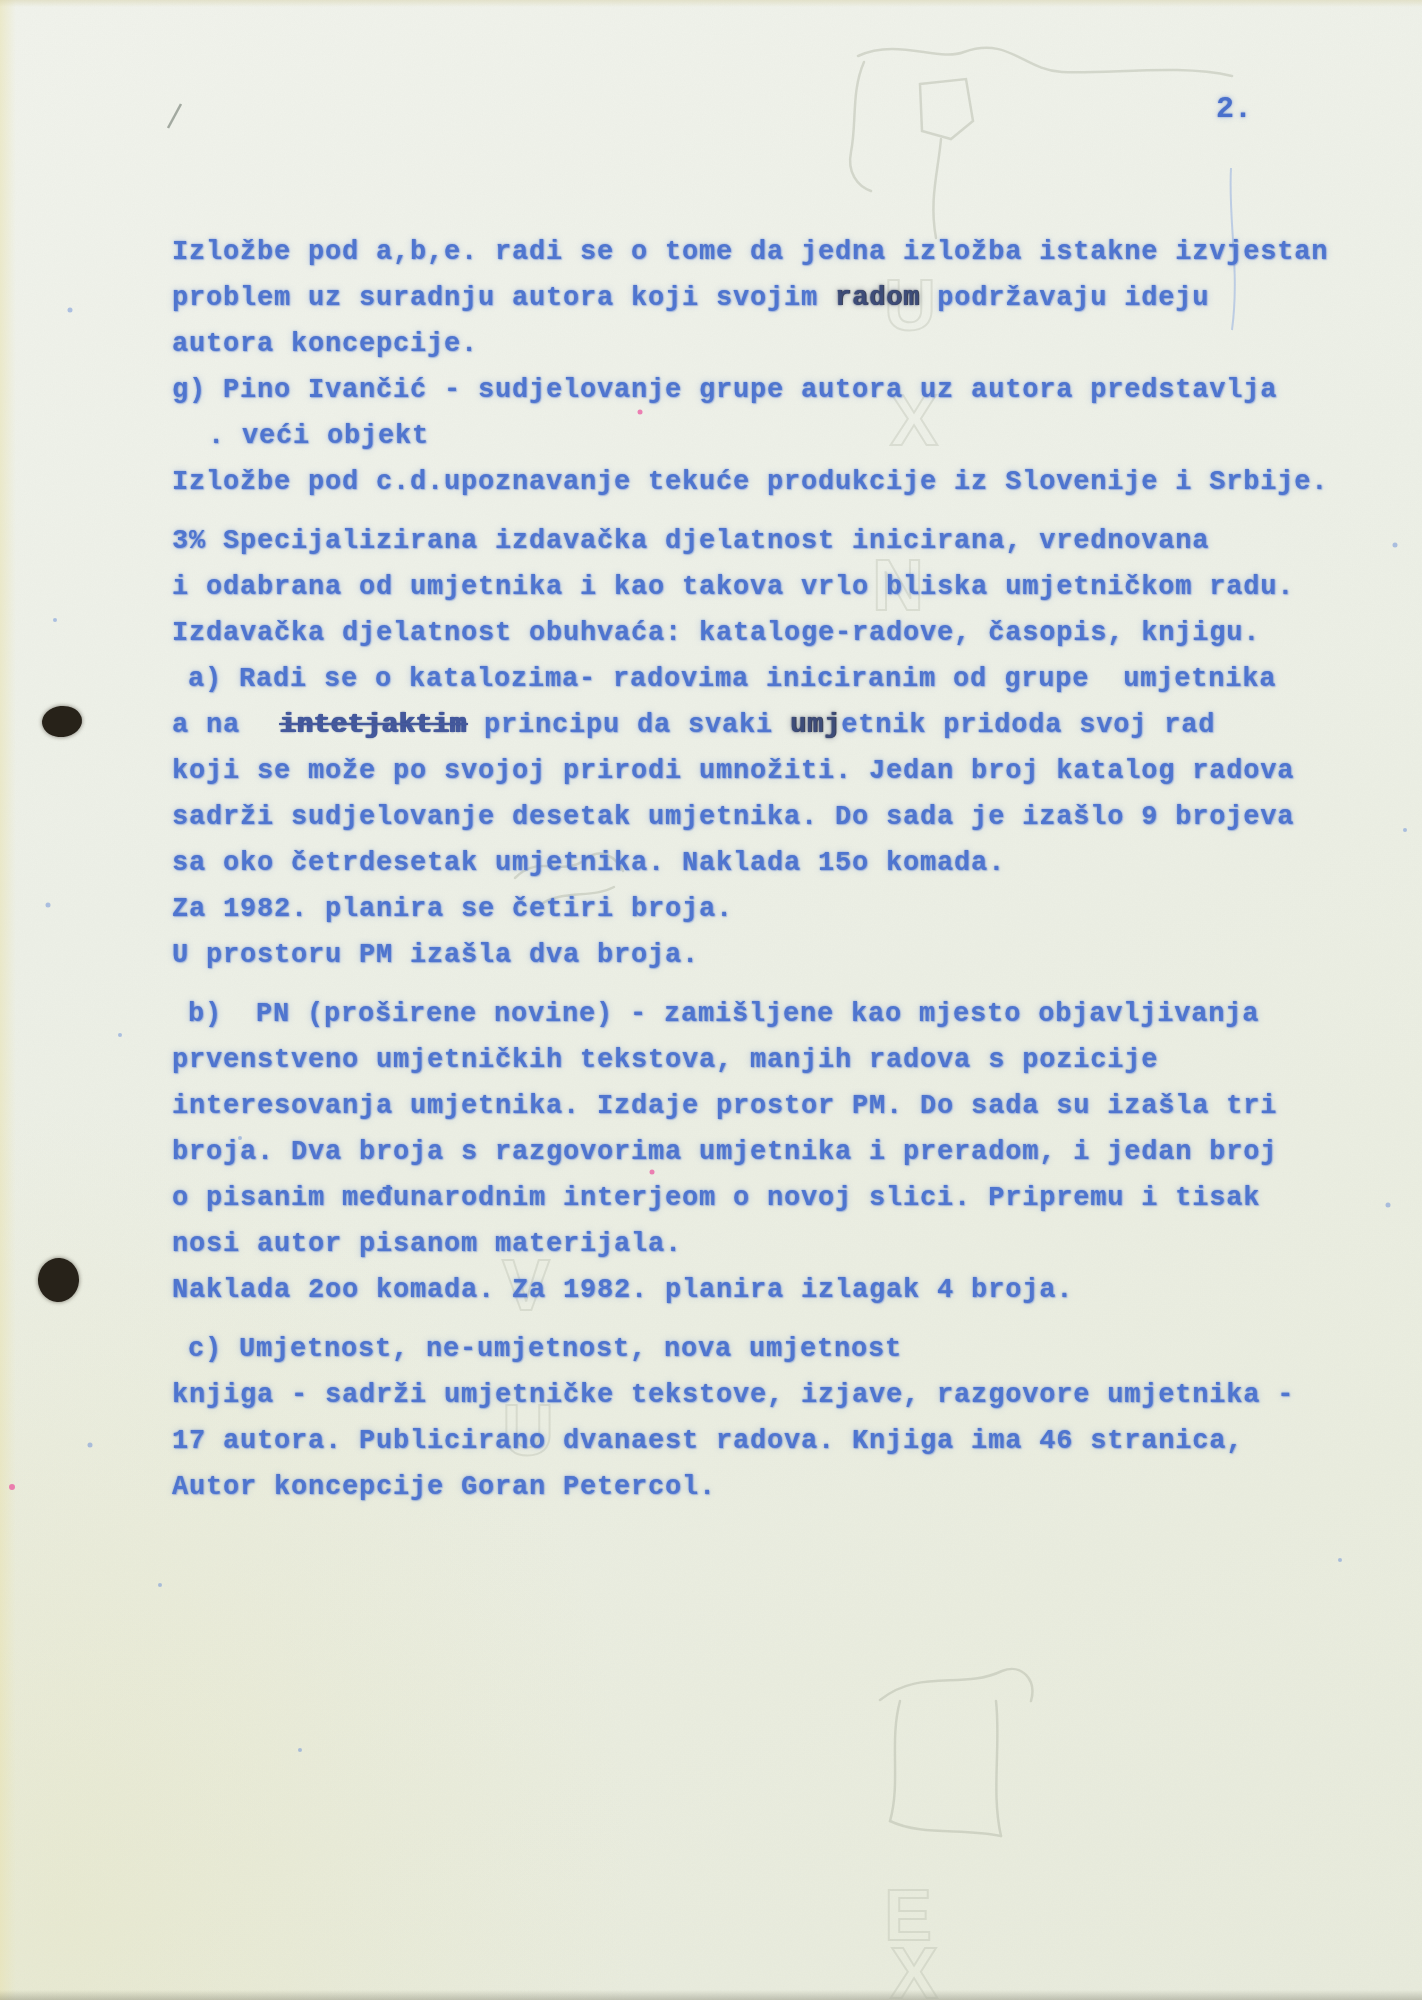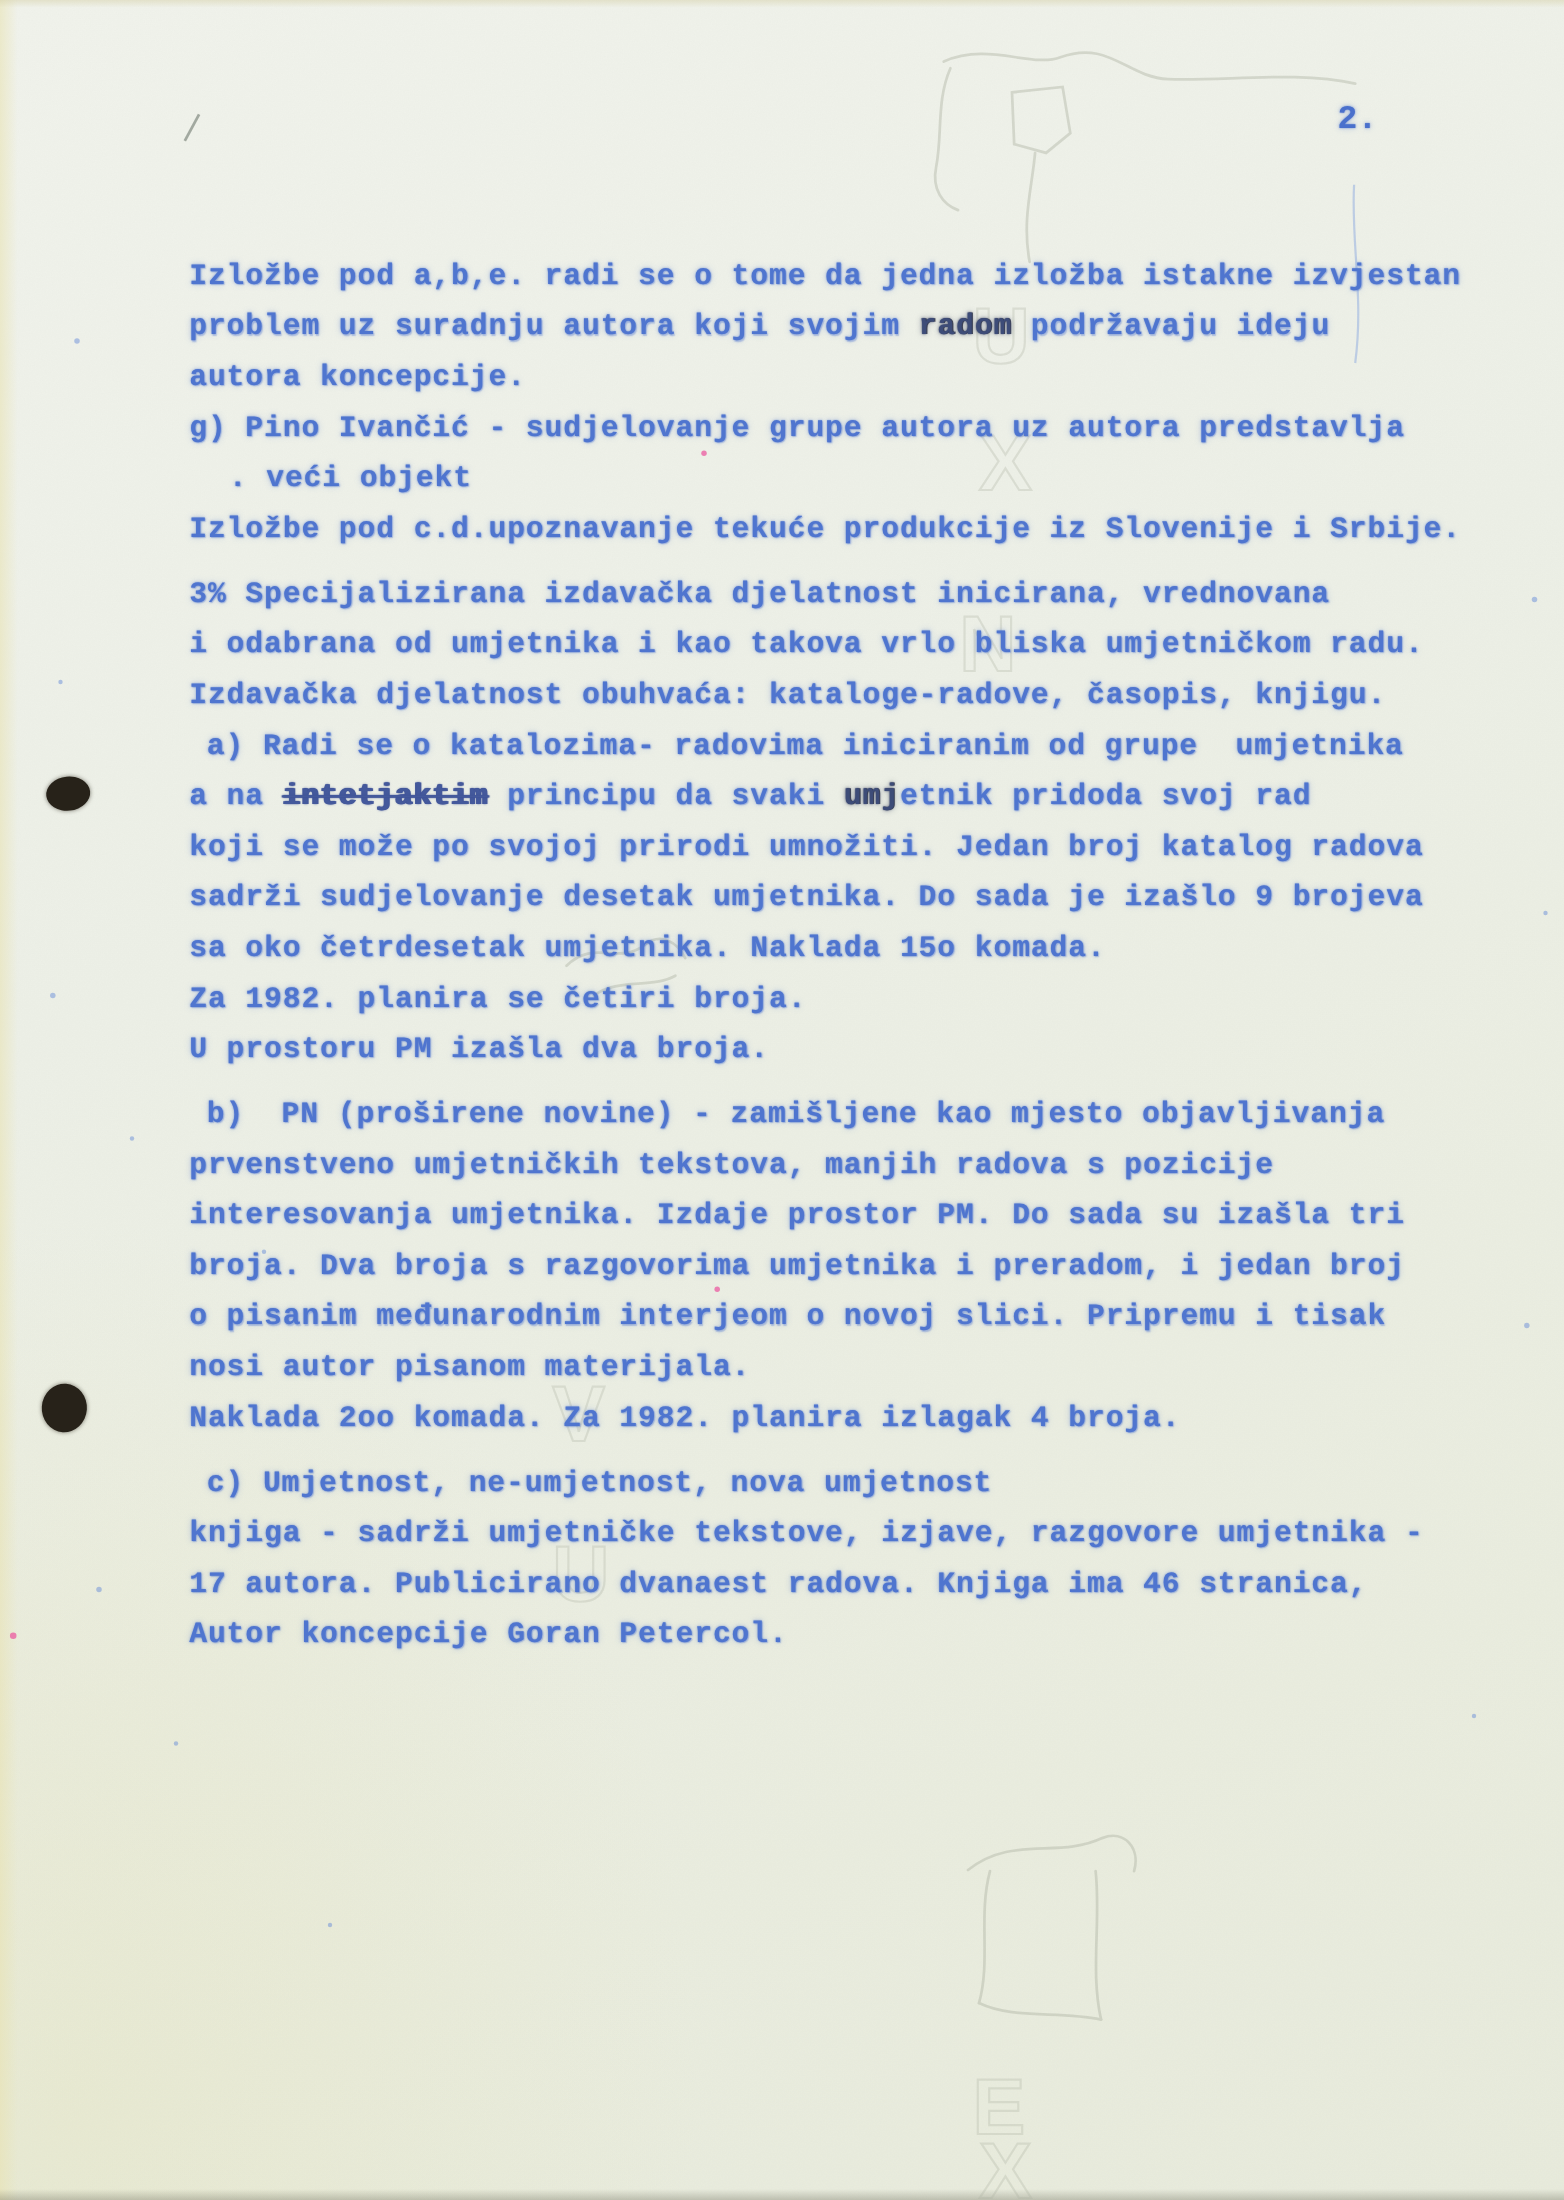--- a/index.html
+++ b/index.html
@@ -30,21 +30,21 @@
     font-size:27px;font-weight:700;letter-spacing:.8px;line-height:46px;
     color:#4f75cf;
     text-shadow:0 0 2px rgba(79,117,207,.70),0 0 7px rgba(79,117,207,.28),1px 1px 1px rgba(79,117,207,.30);
     white-space:pre;
   }
   .para{margin:0 0 13px 0;}
   .line{height:46px;}
   .seg-overtype{color:#3d4c78;
     text-shadow:0 0 2px rgba(45,55,90,.9),1px 0 0 rgba(35,40,60,.8),0 0 6px rgba(45,55,90,.4);margin-top:36px;}
   .seg-strike{color:#44599c;text-decoration:line-through;
-    text-shadow:0 0 2px rgba(60,80,150,.95),1px 0 0 rgba(60,80,150,.9),-1px 0 0 rgba(60,80,150,.9);}
+    text-shadow:0 0 2px rgba(60,80,150,.95),1px 0 0 rgba(60,80,150,.9),-1px 0 0 rgba(60,80,150,.9);margin-left:23px;}
   .page-number{
     position:absolute;left:1216px;top:92px;
     font-size:30px;font-weight:700;color:#4a70cc;
     text-shadow:0 0 2px rgba(74,112,204,.75),0 0 6px rgba(74,112,204,.3);
     font-family:"Liberation Mono","DejaVu Sans Mono",monospace;
   }
   svg.layer{position:absolute;left:0;top:0;}
 </style>
 </head>
 <body>

